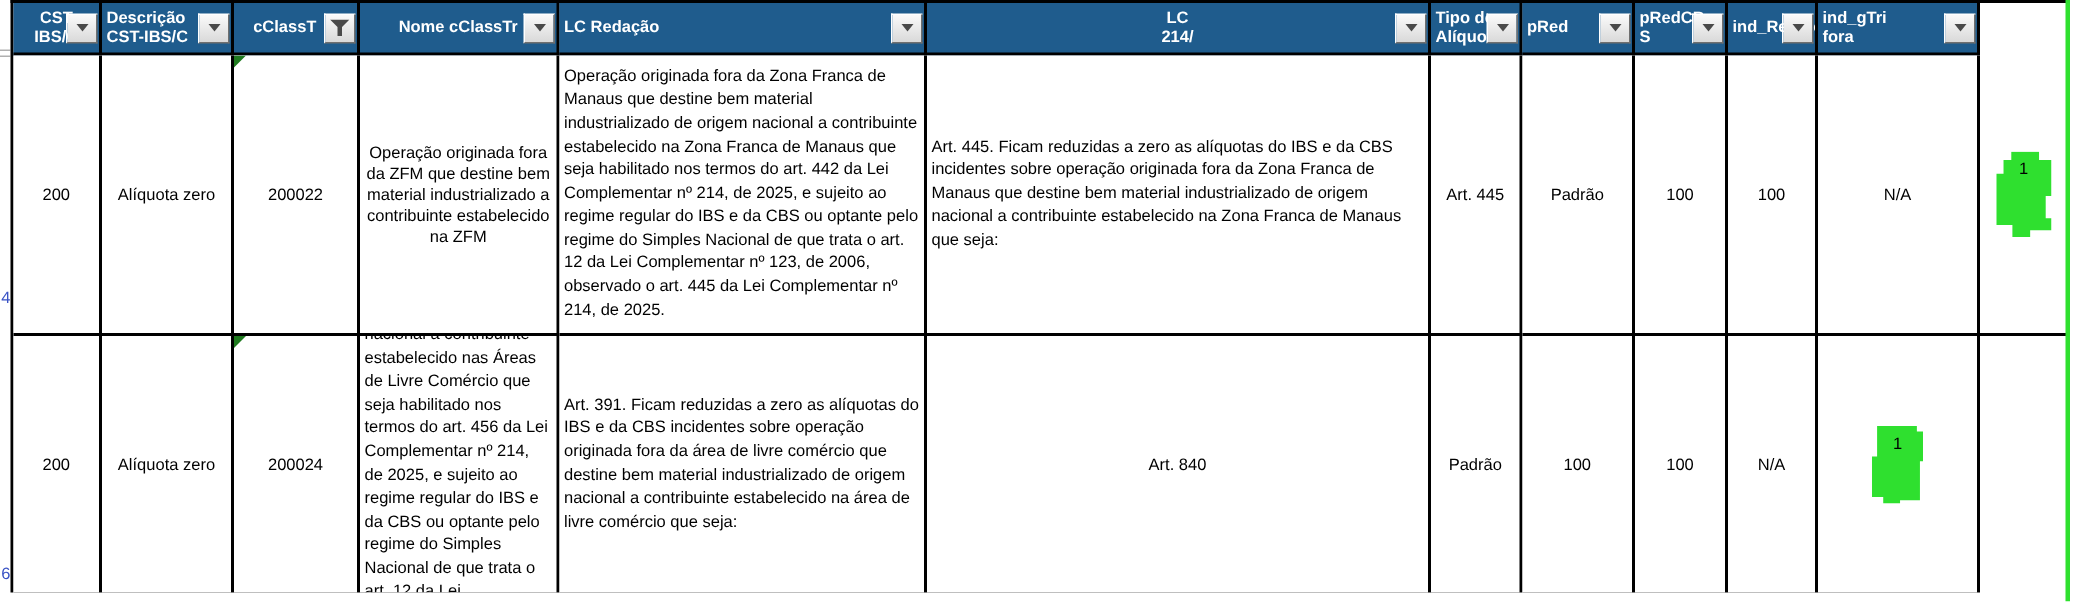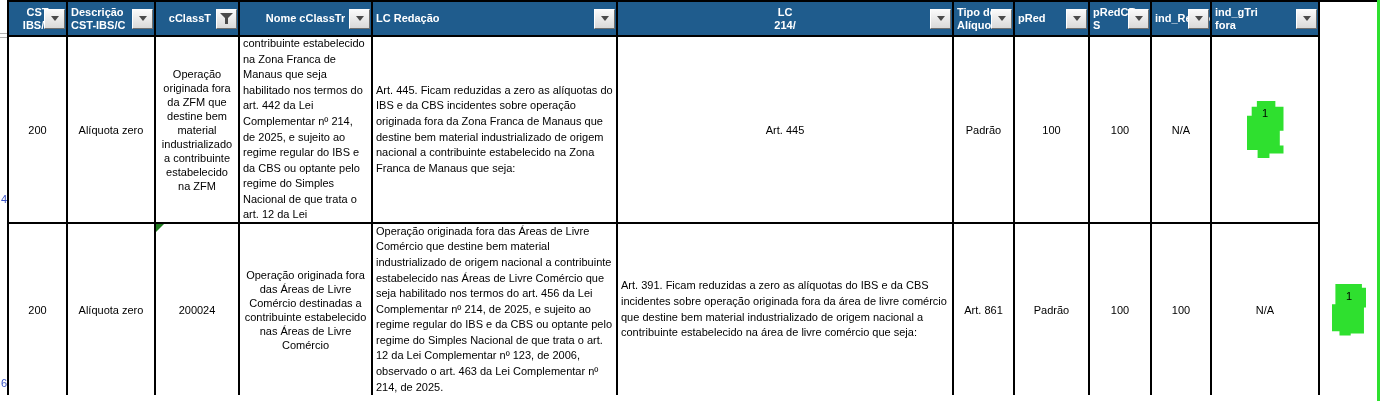--- a/index.html
+++ b/index.html
@@ -148,44 +148,47 @@
         <span class="hline">fora</span>
         <span class="dd">
             <span class="tri"></span>
           </span>
       </div>
     </div>
 
     <div class="row r1">
       <div class="cell">200</div>
       <div class="cell">Alíquota zero</div>
+      <div class="cell">
+        <span class="err-tri"></span>
+        <span>200022</span>
+      </div>
       <div class="cell wrapc">Operação originada fora da ZFM que destine bem material industrializado a contribuinte estabelecido na ZFM</div>
       <div class="cell left big">Operação originada fora da Zona Franca de Manaus que destine bem material industrializado de origem nacional a contribuinte estabelecido na Zona Franca de Manaus que seja habilitado nos termos do art. 442 da Lei Complementar nº 214, de 2025, e sujeito ao regime regular do IBS e da CBS ou optante pelo regime do Simples Nacional de que trata o art. 12 da Lei Complementar nº 123, de 2006, observado o art. 445 da Lei Complementar nº 214, de 2025.</div>
       <div class="cell left big">Art. 445. Ficam reduzidas a zero as alíquotas do IBS e da CBS incidentes sobre operação originada fora da Zona Franca de Manaus que destine bem material industrializado de origem nacional a contribuinte estabelecido na Zona Franca de Manaus que seja:</div>
       <div class="cell">Art. 445</div>
       <div class="cell">Padrão</div>
       <div class="cell">100</div>
       <div class="cell">100</div>
       <div class="cell">N/A</div>
       <div class="cell">
         <span class="blob">1</span>
       </div>
     </div>
 
     <div class="row r2">
       <div class="cell">200</div>
       <div class="cell">Alíquota zero</div>
       <div class="cell">
         <span class="err-tri"></span>
         <span>200024</span>
       </div>
-      <div class="cell wrapc">Operação originada fora das Áreas de Livre Comércio destinadas a contribuinte estabelecido nas Áreas de Livre Comércio</div>
       <div class="cell left big">Operação originada fora das Áreas de Livre Comércio que destine bem material industrializado de origem nacional a contribuinte estabelecido nas Áreas de Livre Comércio que seja habilitado nos termos do art. 456 da Lei Complementar nº 214, de 2025, e sujeito ao regime regular do IBS e da CBS ou optante pelo regime do Simples Nacional de que trata o art. 12 da Lei Complementar nº 123, de 2006, observado o art. 463 da Lei Complementar nº 214, de 2025.</div>
       <div class="cell left big">Art. 391. Ficam reduzidas a zero as alíquotas do IBS e da CBS incidentes sobre operação originada fora da área de livre comércio que destine bem material industrializado de origem nacional a contribuinte estabelecido na área de livre comércio que seja:</div>
-      <div class="cell">Art. 861</div>
+      <div class="cell">Art. 840</div>
       <div class="cell">Padrão</div>
       <div class="cell">100</div>
       <div class="cell">100</div>
       <div class="cell">N/A</div>
       <div class="cell">
         <span class="blob b2">1</span>
       </div>
     </div>
 
   </div>

